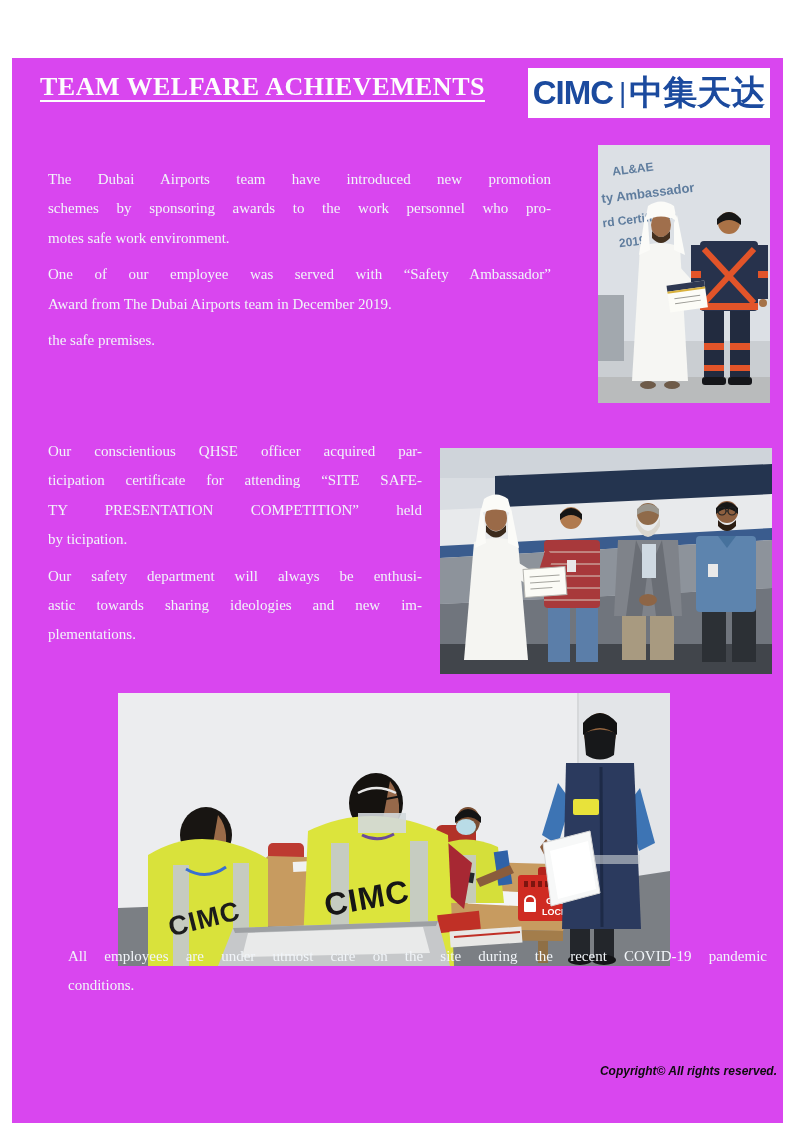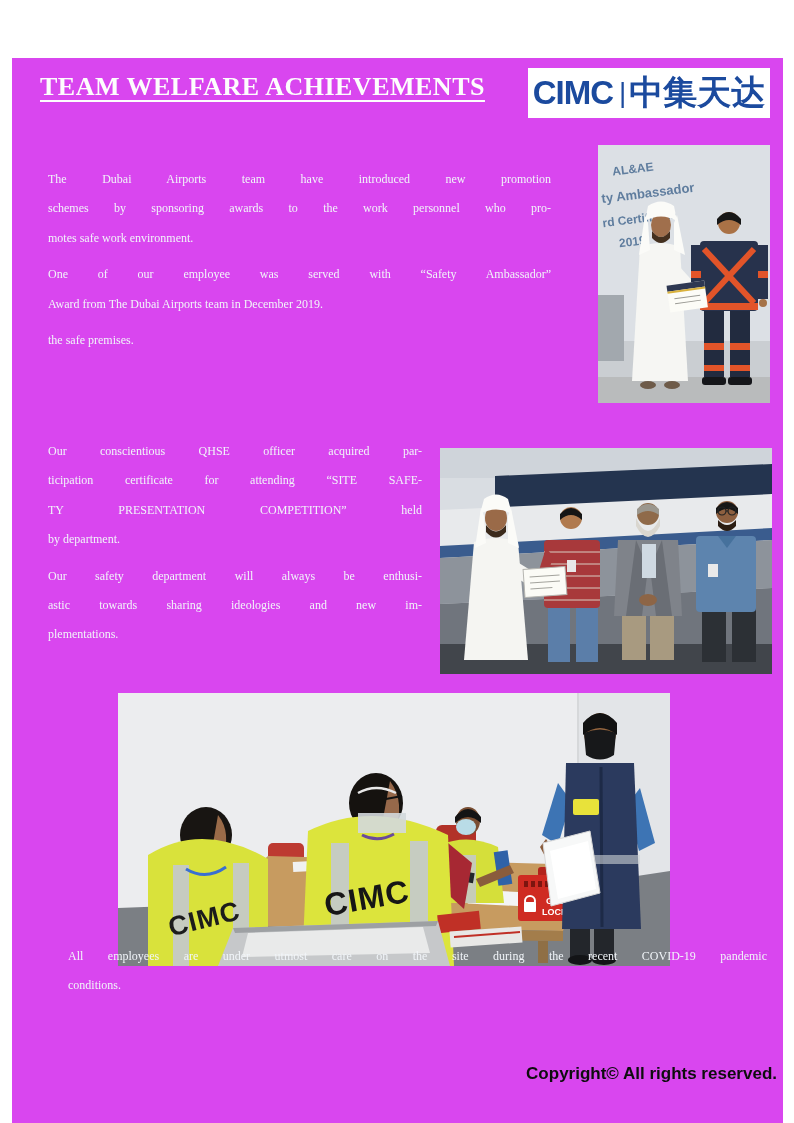--- a/index.html
+++ b/index.html
@@ -15,37 +15,37 @@
     letter-spacing:.5px; color:#fdfdfd; text-decoration:underline;
     text-decoration-thickness:2px; text-underline-offset:5px; }
 
   .logo-box { position:absolute; left:516px; top:10px; width:242px; height:50px;
     background:#ffffff; display:flex; align-items:center; justify-content:center;
     font-family:"Liberation Sans", sans-serif; color:#1b4a9e; }
   .logo-latin { font-weight:bold; font-size:33px; letter-spacing:-1px; }
   .logo-sep { font-weight:400; font-size:28px; margin:0 3px 0 6px; color:#1b4a9e; }
   .logo-cn { font-weight:bold; font-size:34px; letter-spacing:0px; }
 
-  .textblock { position:absolute; color:#f1f5f9; font-size:12px; line-height:29.4px; }
+  .textblock { position:absolute; color:#f1f5f9; font-size:15px; line-height:29.4px; }
   .tb1 { left:36px; top:107px; width:503px; }
   .tb2 { left:36px; top:379px; width:374px; }
   .caption { left:56px; top:884px; width:699px; }
   .para { margin-bottom:7px; }
   .para .line { text-align:justify; text-align-last:justify; white-space:nowrap; }
   .para .line:last-child { text-align-last:left; }
 
   .photo { position:absolute; overflow:hidden; }
   .photo svg { display:block; }
   .photo1 { left:586px; top:87px; width:172px; height:258px; }
   .photo2 { left:428px; top:390px; width:332px; height:226px; }
   .photo3 { left:106px; top:635px; width:552px; height:273px; }
 
   .copyright { position:absolute; right:17px; top:1064px;
     font-family:"Liberation Sans", sans-serif; font-weight:bold;
-    font-size:17px; color:#0d0d0d; }
+    font-size:12px; color:#0d0d0d;font-style:italic; }
 
   .svg-label { font-family:"Liberation Sans", sans-serif; font-weight:bold; }
 </style>
 </head>
 <body>
 
 <div class="page">
   <div class="panel">
 
     <h1 class="page-title">TEAM WELFARE ACHIEVEMENTS</h1>
@@ -124,21 +124,21 @@
           <line x1="76" y1="157" x2="102" y2="157" stroke="#9a9a94" stroke-width="1"></line>
         </g>
       </svg>
     </div>
 
     <div class="textblock tb2">
       <div class="para">
           <div class="line">Our conscientious QHSE officer acquired par-</div>
           <div class="line">ticipation certificate for attending “SITE SAFE-</div>
           <div class="line">TY PRESENTATION COMPETITION” held</div>
-          <div class="line">by department.</div>
+          <div class="line">by ticipation.</div>
         </div>
       <div class="para">
           <div class="line">Our safety department will always be enthusi-</div>
           <div class="line">astic towards sharing ideologies and new im-</div>
           <div class="line">plementations.</div>
         </div>
     </div>
 
     <div class="photo photo2">
       <svg viewBox="0 0 332 226" width="332" height="226">

